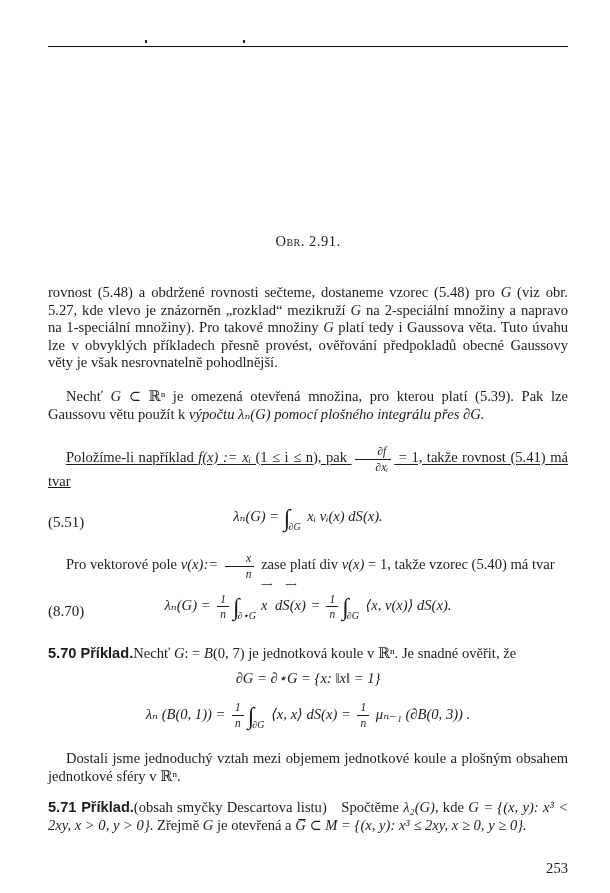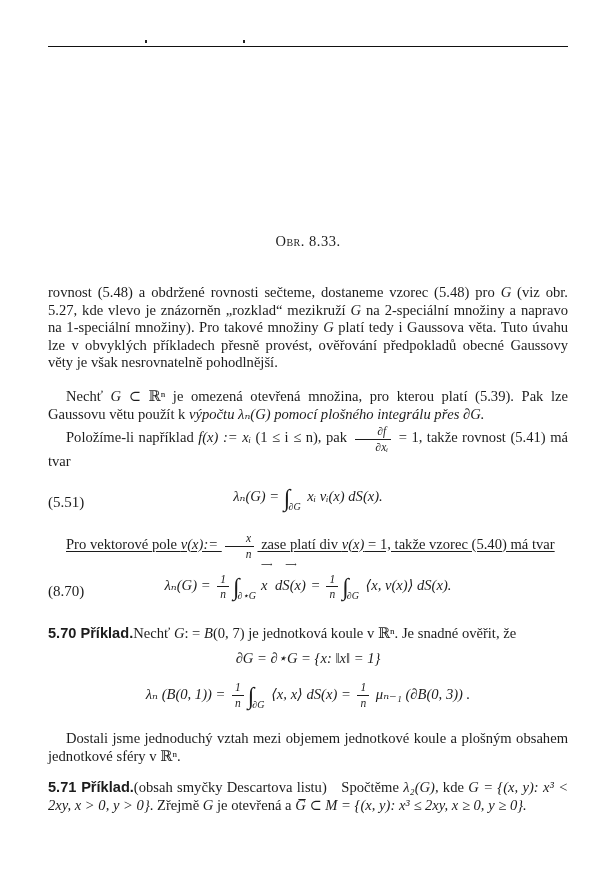--- a/index.html
+++ b/index.html
@@ -83,36 +83,36 @@
     text-align:center;font-size:8px;font-style:normal;
     letter-spacing:-1px;line-height:8px;
   }
   .pagenum{
     margin-top:26px;
     text-align:right;
     font-size:14.6px;
   }
   .mt-p1{margin-top:34px;}
   .mt-p2{margin-top:16px;}
-  .mt-p3{margin-top:2px;}
-  .mt-p4{margin-top:4px;text-decoration:underline;}
+  .mt-p3{margin-top:22px;text-decoration:underline;}
+  .mt-p4{margin-top:4px;}
   .mt-ex{margin-top:14px;}
   .mt-small{margin-top:4px;}
   .disp-tight{margin:4px 0;line-height:22px;text-align:center;}
 </style>
 </head>
 <body>
 
 <div class="page">
 
   <div class="ink-dot d1"></div>
   <div class="ink-dot d2"></div>
   <hr class="rule">
 
-  <div class="caption">Obr. 8.33.</div>
+  <div class="caption">Obr. 2.91.</div>
 
   <p class="para mt-p1"><span class="seg-n">rovnost (5.48) a obdržené rovnosti sečteme, dostaneme vzorec (5.48) pro </span><span class="seg-i">G</span><span class="seg-n"> (viz obr. 5.27, kde vlevo je znázorněn „rozklad“ mezikruží </span><span class="seg-i">G</span><span class="seg-n"> na 2-speciální množiny a napravo na 1-speciální množiny). Pro takové množiny </span><span class="seg-i">G</span><span class="seg-n"> platí tedy i Gaussova věta. Tuto úvahu lze v obvyklých příkladech přesně provést, ověřování předpokladů obecné Gaussovy věty je však nesrovnatelně pohodlnější.</span></p>
 
   <p class="para indent mt-p2"><span class="seg-n">Nechť </span><span class="seg-i">G</span><span class="seg-n"> ⊂ ℝⁿ je omezená otevřená množina, pro kterou platí (5.39). Pak lze Gaussovu větu použít k </span><span class="seg-i">výpočtu λₙ(G) pomocí plošného integrálu přes ∂G.</span></p>
 
   <p class="para indent mt-p3"><span class="seg-n">Položíme-li například </span><span class="seg-i">f(x) := xᵢ</span><span class="seg-n"> (1 ≤ i ≤ n), pak </span><span class="frac"><span class="num">∂f</span><span class="den">∂xᵢ</span></span><span class="seg-n"> = 1, takže rovnost (5.41) má tvar</span></p>
 
   <div class="display">
     <span class="eqno">(5.51)</span>
     <span><span class="seg-i">λₙ(G) = </span><span class="intg"><span class="isym">∫</span><span class="isub">∂G</span></span><span class="seg-i"> xᵢ νᵢ(x) dS(x).</span></span>
@@ -137,14 +137,15 @@
   <div class="display">
     <span><span class="seg-i">λₙ (B(0, 1)) = </span><span class="frac"><span class="num">1</span><span class="den">n</span></span><span class="intg"><span class="isym">∫</span><span class="isub">∂G</span></span><span class="seg-i"> ⟨x, x⟩ dS(x) = </span><span class="frac"><span class="num">1</span><span class="den">n</span></span><span class="seg-i"> μₙ₋₁ (∂B(0, 3)) .</span></span>
   </div>
 
   <p class="para indent mt-small"><span class="seg-n">Dostali jsme jednoduchý vztah mezi objemem jednotkové koule a plošným obsahem jednotkové sféry v ℝⁿ.</span></p>
 
   <p class="para mt-ex">
     <span class="exlabel">5.71 Příklad.</span><span><span class="seg-n">(obsah smyčky Descartova listu)  Spočtěme </span><span class="seg-i">λ₂(G)</span><span class="seg-n">, kde </span><span class="seg-i">G = {(x, y): x³ &lt; 2xy, x &gt; 0, y &gt; 0}</span><span class="seg-n">. Zřejmě </span><span class="seg-i">G</span><span class="seg-n"> je otevřená a </span><span class="seg-i">G̅ ⊂ M = {(x, y): x³ ≤ 2xy, x ≥ 0, y ≥ 0}.</span></span>
   </p>
 
+  <div class="pagenum">253</div>
 
 </div>
 
 </body></html>

